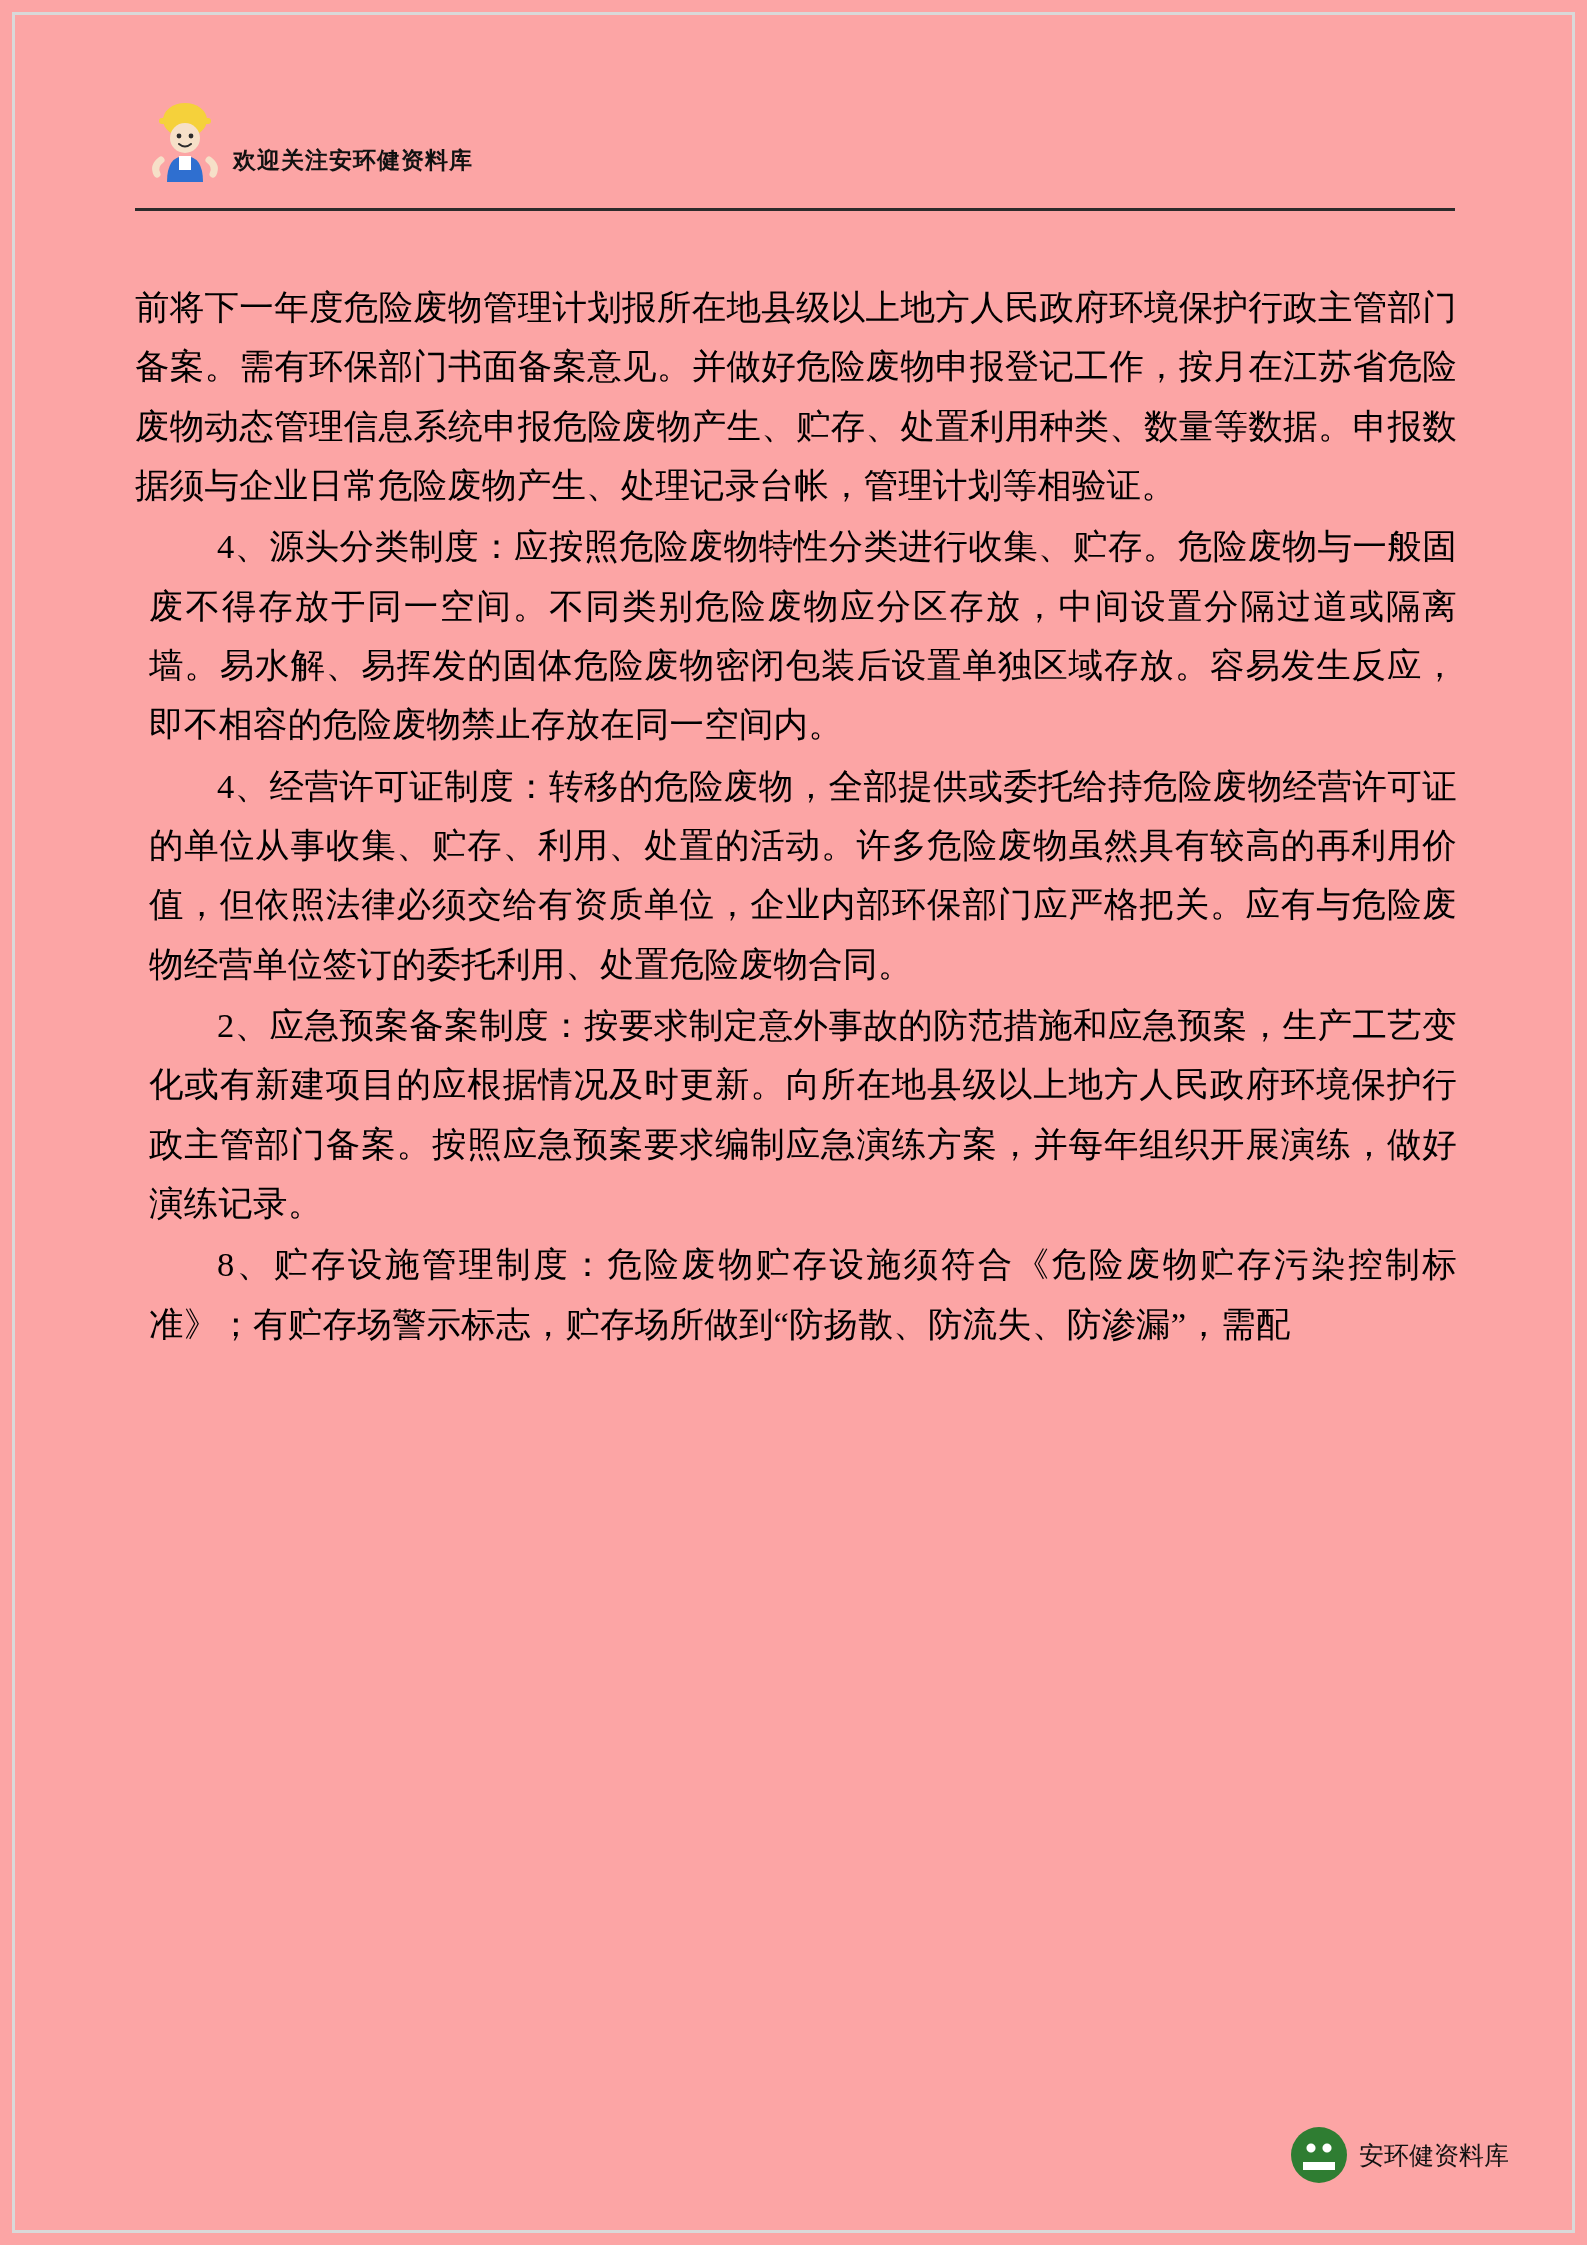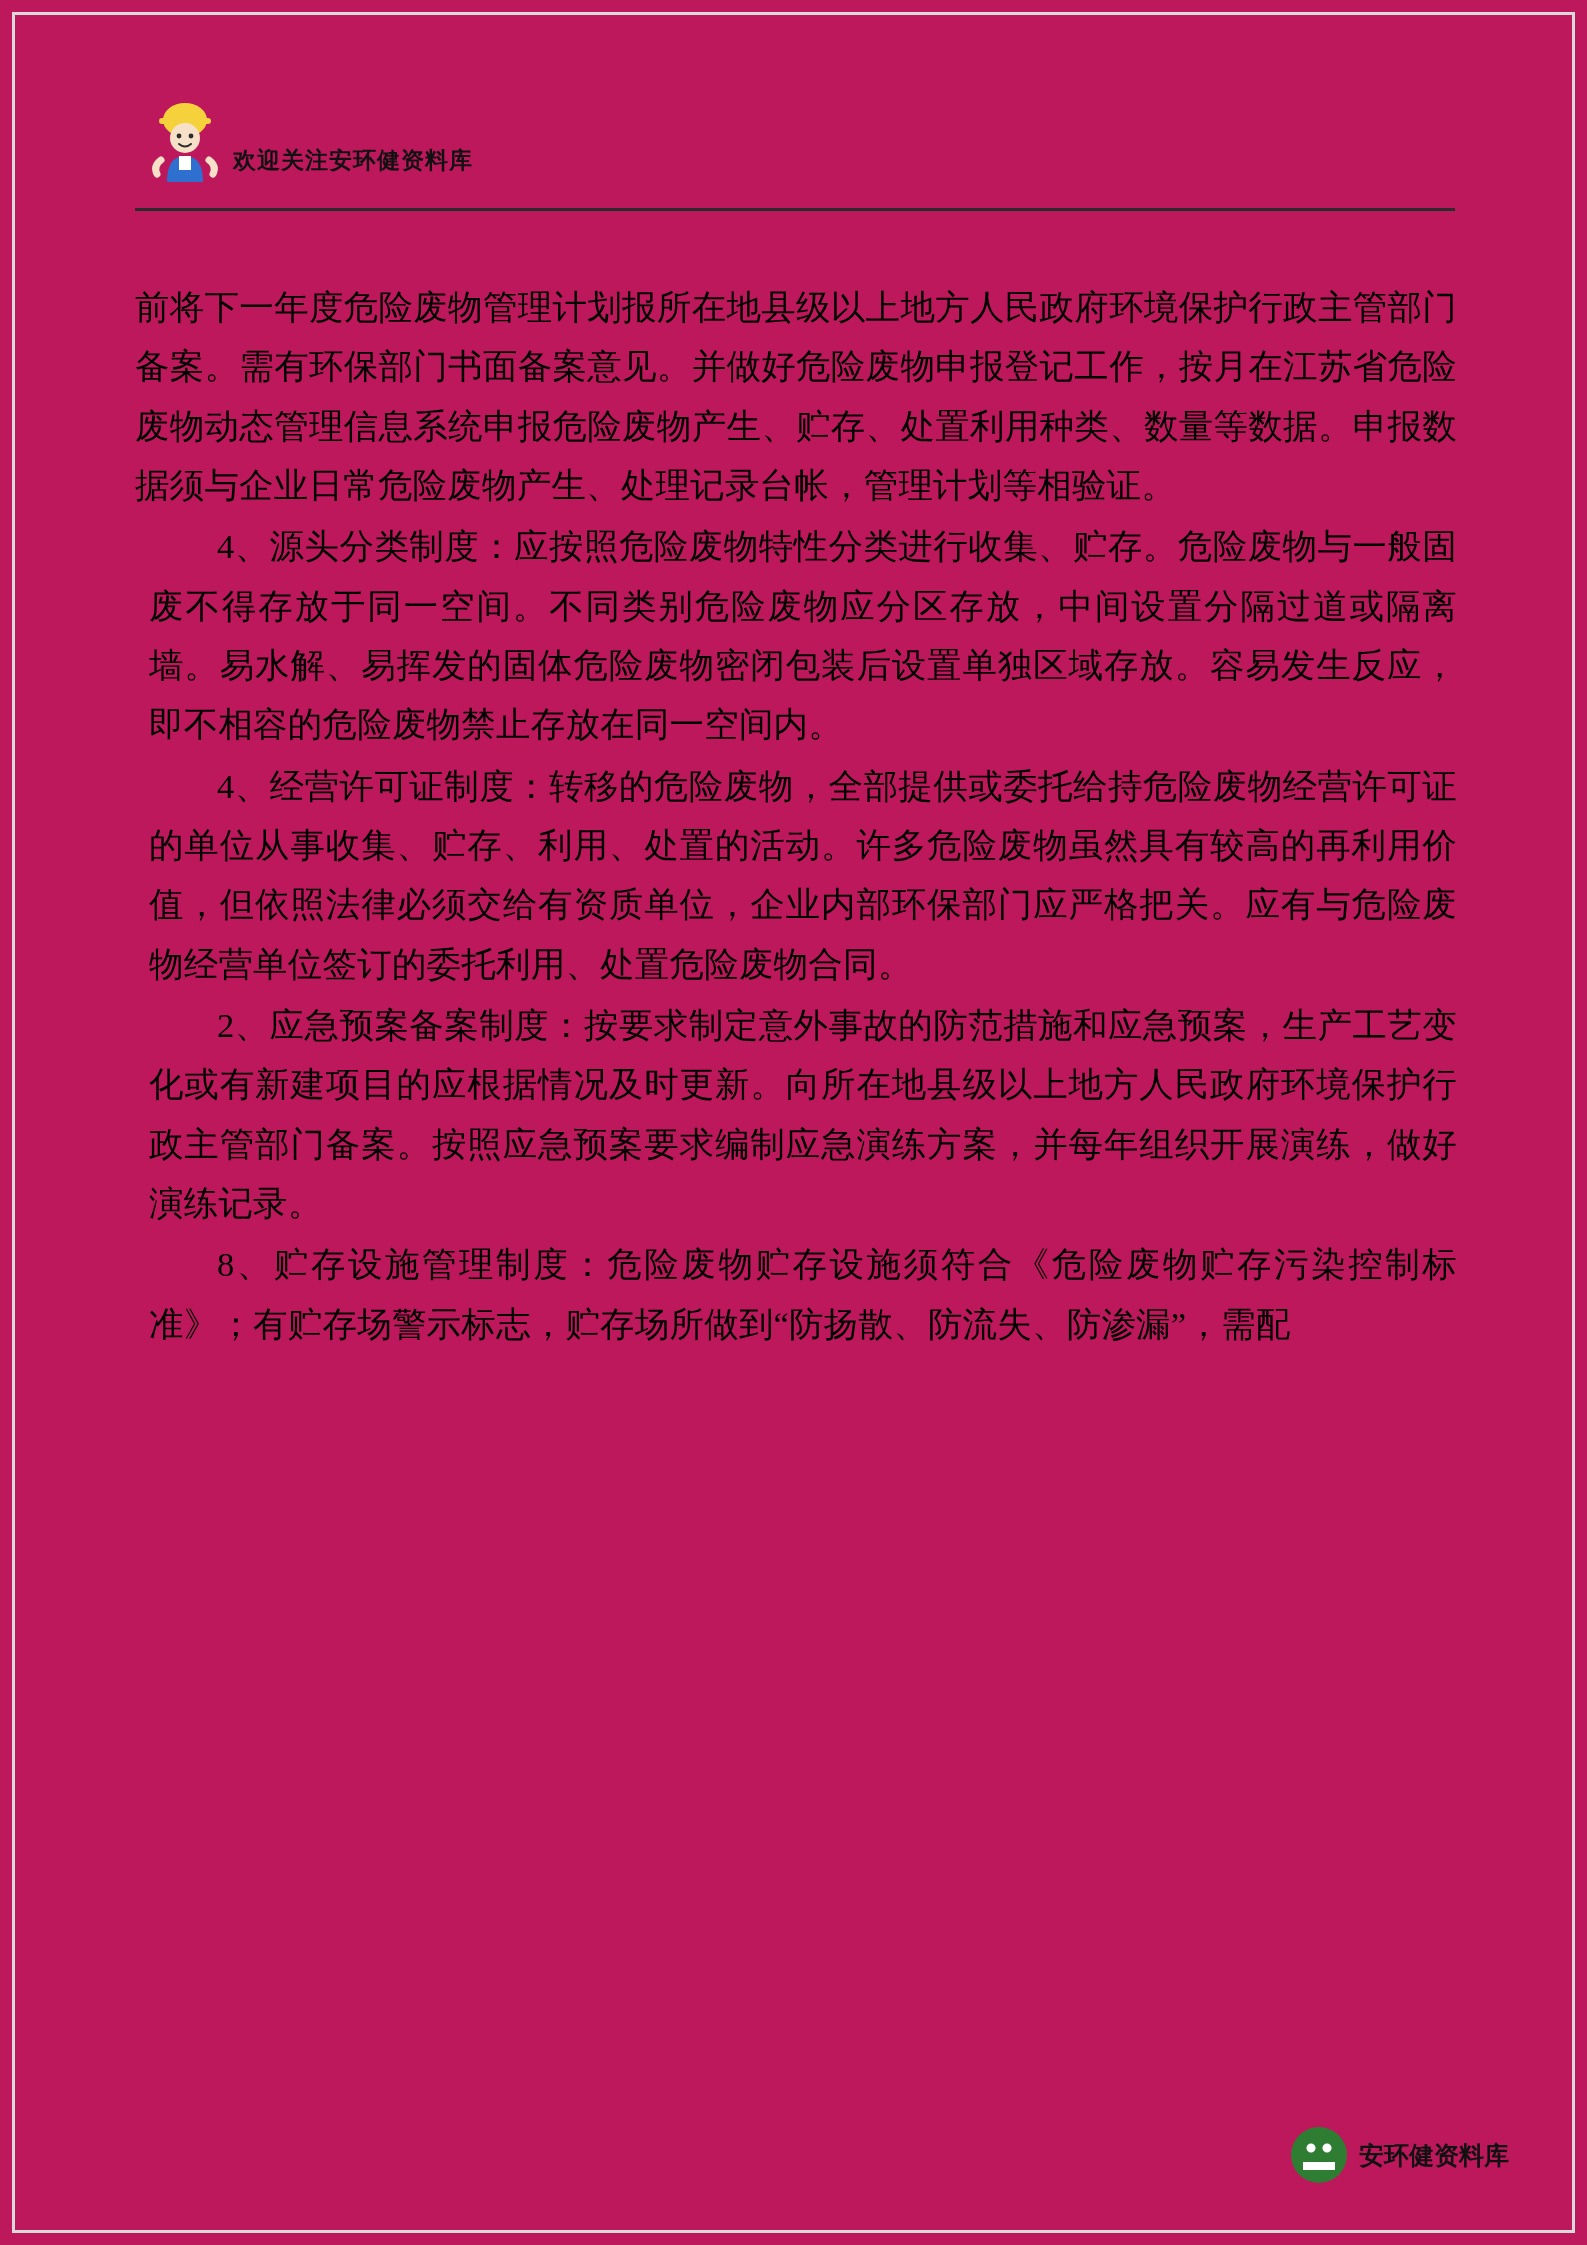--- a/index.html
+++ b/index.html
@@ -7,21 +7,21 @@
     padding: 0;
     background: #ffffff;
   }
   body {
     font-family: "Liberation Serif", "DejaVu Serif", serif;
   }
   .page {
     position: relative;
     width: 1587px;
     height: 2245px;
-    background: #be185d;
+    background: #fca5a5;
     box-sizing: border-box;
     overflow: hidden;
   }
   .page-border {
     position: absolute;
     left: 12px;
     top: 12px;
     right: 12px;
     bottom: 12px;
     border: 3px solid #d9d9d9;
@@ -109,21 +109,21 @@
       radial-gradient(circle at 8px 8px, #ffffff 4px, transparent 5px),
       radial-gradient(circle at 24px 8px, #ffffff 4px, transparent 5px),
       linear-gradient(#ffffff, #ffffff);
     background-size: 100% 100%, 100% 100%, 100% 8px;
     background-position: 0 0, 0 0, 0 22px;
     background-repeat: no-repeat;
   }
   .footer-text {
     font-family: "Liberation Sans", "DejaVu Sans", sans-serif;
     font-size: 25px;
-    font-weight: bold;
+    font-weight: normal;
     color: #111111;
     white-space: nowrap;
   }
 </style>
 </head>
 <body>
 
 <div class="page">
 
   <div class="page-border"></div>

